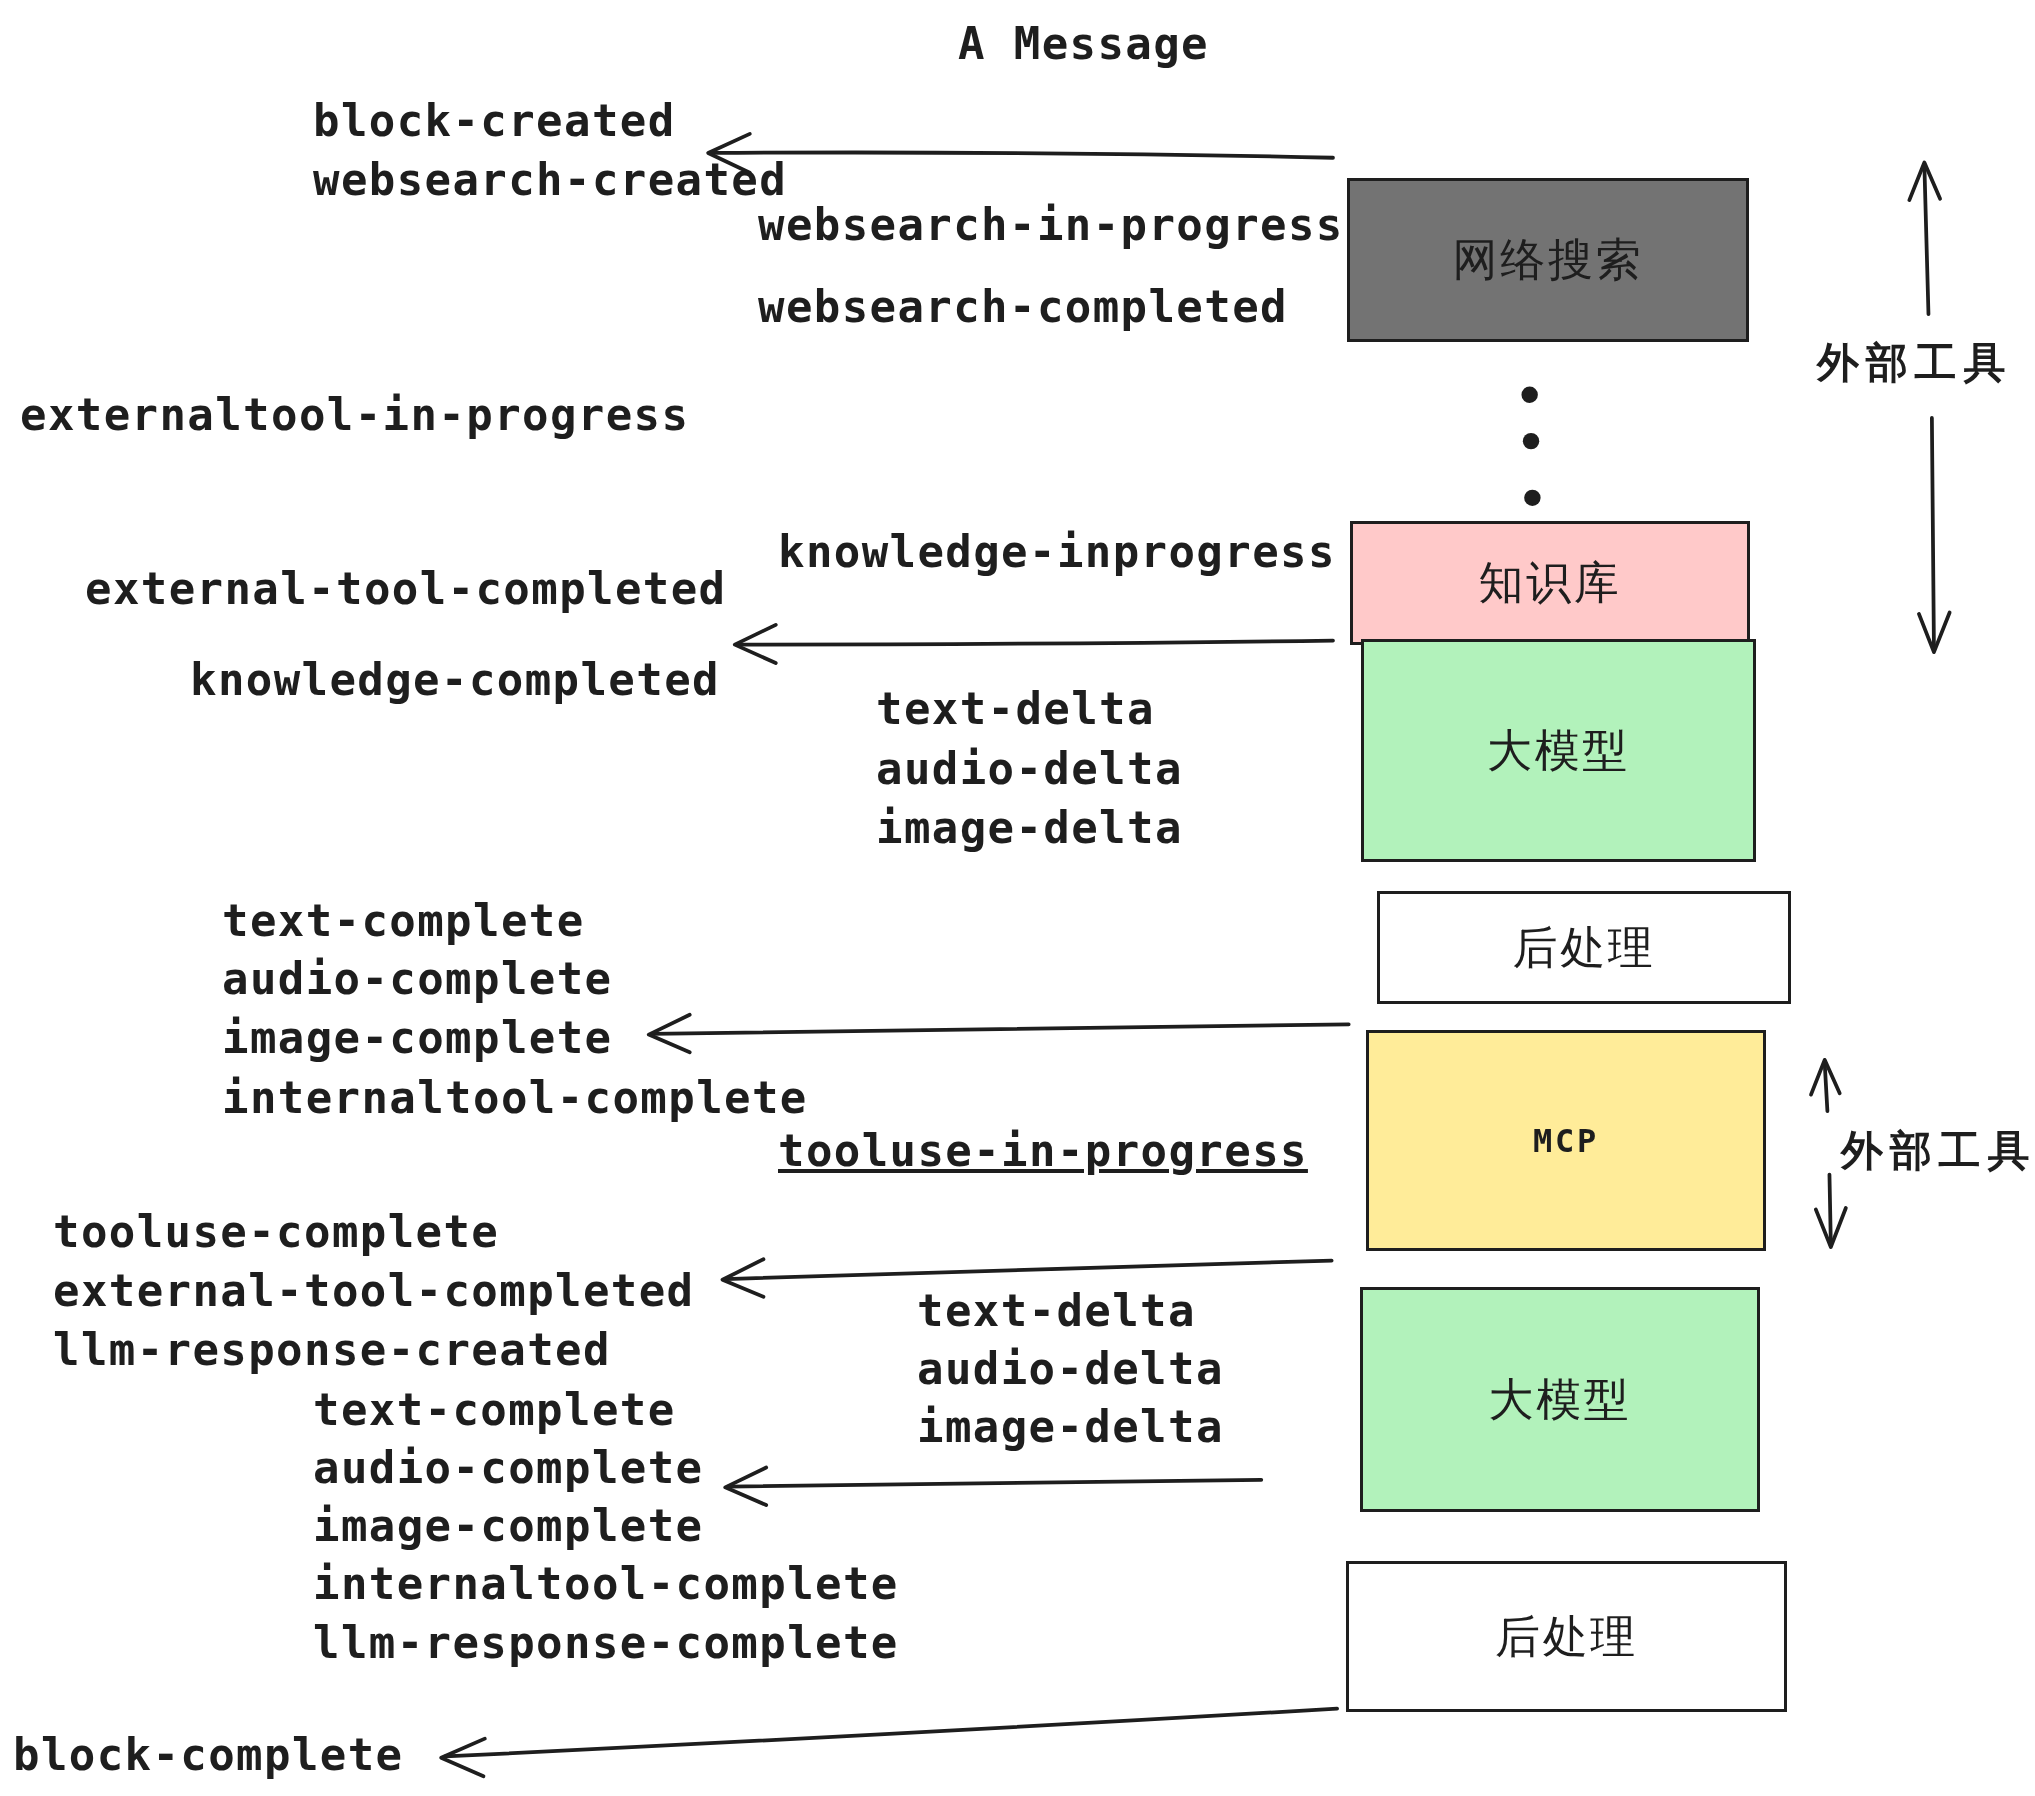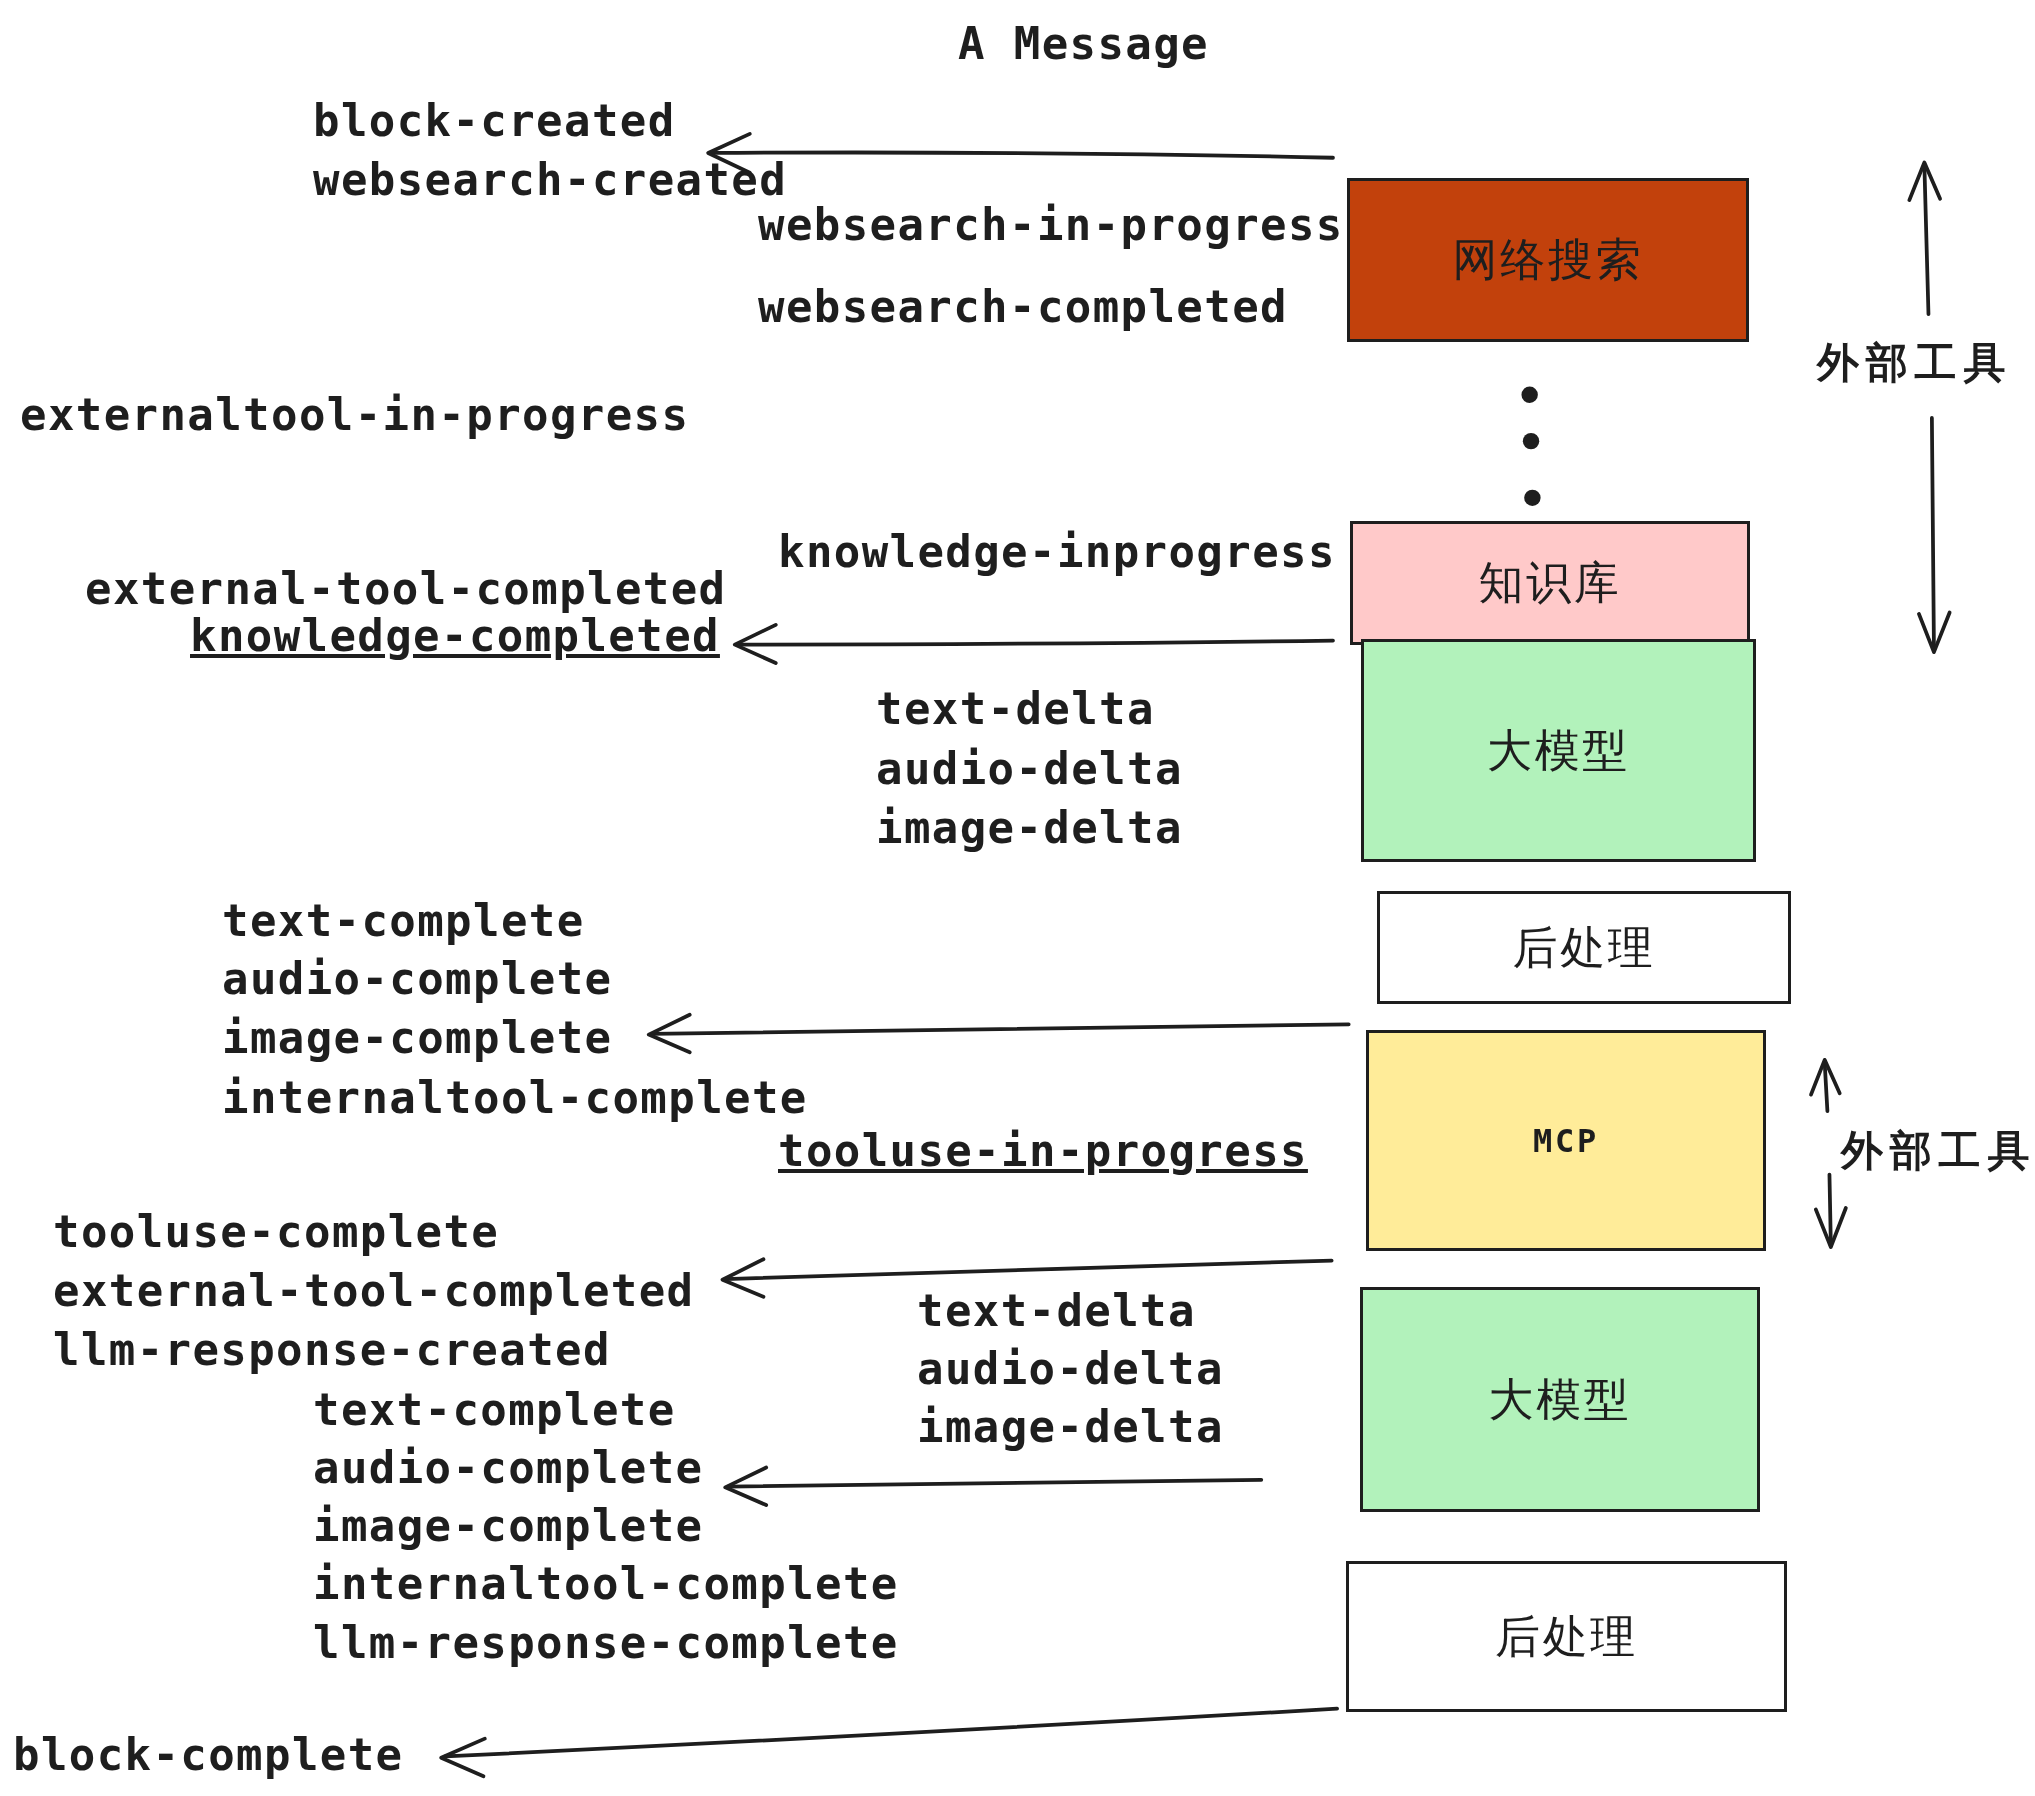--- a/index.html
+++ b/index.html
@@ -132,21 +132,21 @@
 
     <g>
       <circle class="dot" cx="2240" cy="578" r="12"></circle>
       <circle class="dot" cx="2242" cy="646" r="12"></circle>
       <circle class="dot" cx="2244" cy="729" r="12"></circle>
     </g>
   </svg>
 
   <div class="title" style="left:958px; top:13.7px;">A Message</div>
 
-  <div class="box" style="left: 1347px; top: 178px; width: 402px; height: 164px; background-color: #c2410c;">
+  <div class="box" style="left: 1347px; top: 178px; width: 402px; height: 164px; background-color: #737373;">
     <span class="lbl">网络搜索</span>
   </div>
 
   <div class="box" style="left: 1350px; top: 505px; width: 400px; height: 124px; background-color: rgb(255, 201, 201); margin-top: 16px;">
     <span class="lbl">知识库</span>
   </div>
 
   <div class="box" style="left: 1361px; top: 639px; width: 395px; height: 223px; background-color: rgb(178, 242, 187);">
     <span class="lbl">大模型</span>
   </div>
@@ -170,21 +170,21 @@
   <div class="side-label" style="left:1817px; top:335px;">外部工具</div>
   <div class="side-label" style="left:1841px; top:1123px;">外部工具</div>
 
   <div class="ev" style="left:313px; top:91px;">block-created</div>
   <div class="ev" style="left:313px; top:150px;">websearch-created</div>
   <div class="ev" style="left:758px; top:195px;">websearch-in-progress</div>
   <div class="ev" style="left:758px; top:277px;">websearch-completed</div>
   <div class="ev" style="left:20px; top:385px;">externaltool-in-progress</div>
   <div class="ev" style="left:778px; top:522px;">knowledge-inprogress</div>
   <div class="ev" style="left:85px; top:559px;">external-tool-completed</div>
-  <div class="ev" style="left:190px; top:606px;text-decoration:underline;">knowledge-completed</div>
+  <div class="ev" style="left:190px; top:650px;">knowledge-completed</div>
   <div class="ev" style="left:876px; top:679px;">text-delta</div>
   <div class="ev" style="left:876px; top:739px;">audio-delta</div>
   <div class="ev" style="left:876px; top:798px;">image-delta</div>
   <div class="ev" style="left:222px; top:891px;">text-complete</div>
   <div class="ev" style="left:222px; top:949px;">audio-complete</div>
   <div class="ev" style="left:222px; top:1008px;">image-complete</div>
   <div class="ev" style="left:222px; top:1068px;">internaltool-complete</div>
   <div class="ev" style="left:778px; top:1121px;text-decoration:underline;">tooluse-in-progress</div>
   <div class="ev" style="left:53px; top:1202px;">tooluse-complete</div>
   <div class="ev" style="left:53px; top:1261px;">external-tool-completed</div>

